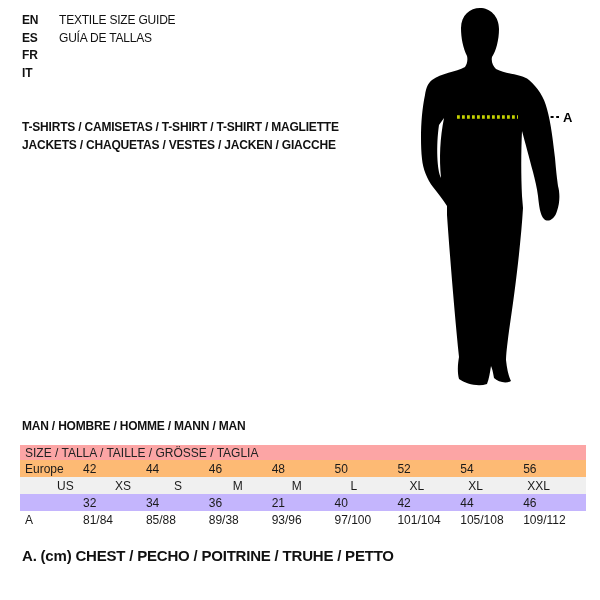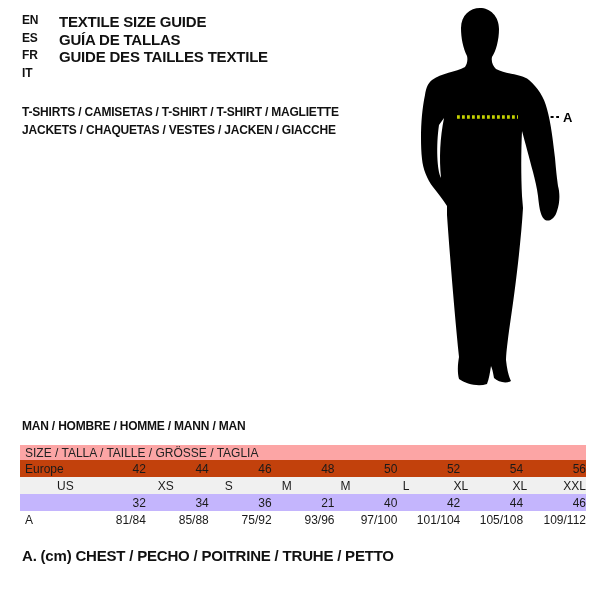--- a/index.html
+++ b/index.html
@@ -7,52 +7,51 @@
     width:600px;height:600px;position:relative;overflow:hidden;
     background:#ffffff;
     font-family:"Liberation Sans", sans-serif;
     color:#111;
     -webkit-font-smoothing:antialiased;
   }
   
   .lang-block{position:absolute;left:22px;top:13px;}
   .lang-row{display:flex;height:17.5px;align-items:flex-start;}
   .lang-code{width:37px;font-size:12px;font-weight:bold;letter-spacing:-0.2px;}
-  .lang-label{font-size:15px;font-weight:bold;letter-spacing:-0.2px;white-space:nowrap;}
+  .lang-label{font-size:12px;font-weight:normal;letter-spacing:-0.2px;white-space:nowrap;}
   
-  .cat-block{position:absolute;left:22px;top:103px;}
+  .cat-block{position:absolute;left:22px;top:118px;}
   .cat-line{font-size:12px;font-weight:bold;letter-spacing:-0.2px;line-height:18px;white-space:nowrap;}
   
   .figure-wrap{position:absolute;left:395px;top:0;width:205px;height:400px;}
   
   .section-title{position:absolute;left:22px;top:419px;font-size:12px;font-weight:bold;letter-spacing:-0.2px;}
   
   .size-table{position:absolute;left:20px;top:445px;width:566px;font-size:12px;}
   .t-header{height:15px;display:flex;align-items:center;padding-left:5px;color:#222;}
   .t-row{display:flex;height:17px;align-items:center;color:#1a1a1a;}
   .t-label{width:58px;padding-left:5px;}
-  .t-cell{flex:1;text-align:right;}
+  .t-cell{flex:1;text-align:left;}
   
   .footnote{position:absolute;left:22px;top:547px;font-size:15px;font-weight:bold;letter-spacing:-0.2px;text-align:right;}
 </style>
 </head>
 <body>
 
 <div class="lang-block">
   <div class="lang-row">
     <span class="lang-code">EN</span>
     <span class="lang-label">TEXTILE SIZE GUIDE</span>
   </div>
   <div class="lang-row">
     <span class="lang-code">ES</span>
     <span class="lang-label">GUÍA DE TALLAS</span>
   </div>
   <div class="lang-row">
     <span class="lang-code">FR</span>
-    <span class="lang-label">GUIDE DES TAILLES TEXTILE</span>
   </div>
   <div class="lang-row">
     <span class="lang-code">IT</span>
   </div>
 </div>
 
 <div class="cat-block">
   <div class="cat-line">T-SHIRTS / CAMISETAS / T-SHIRT / T-SHIRT / MAGLIETTE</div>
   <div class="cat-line">JACKETS / CHAQUETAS / VESTES / JACKEN / GIACCHE</div>
 </div>
@@ -100,21 +99,21 @@
     <line id="pointer-line" x1="150" y1="117" x2="164" y2="117" stroke="#000000" stroke-width="2" stroke-dasharray="3 2.6"></line>
     <text id="label-a" x="168" y="122" font-size="13" font-weight="600" fill="#000">A</text>
   </svg>
 </div>
 
 <div class="section-title">MAN / HOMBRE / HOMME / MANN / MAN</div>
 
 <div class="size-table">
   <div class="t-header" style="background: #fca5a5;">SIZE / TALLA / TAILLE / GRÖSSE / TAGLIA</div>
 
-  <div class="t-row" style="background: #c2410c;">
+  <div class="t-row" style="background: #fdba74;">
     <span class="t-label">Europe</span>
     <span class="t-cell">42</span>
     <span class="t-cell">44</span>
     <span class="t-cell">46</span>
     <span class="t-cell">48</span>
     <span class="t-cell">50</span>
     <span class="t-cell">52</span>
     <span class="t-cell">54</span>
     <span class="t-cell">56</span>
   </div>
@@ -140,21 +139,21 @@
     <span class="t-cell">40</span>
     <span class="t-cell">42</span>
     <span class="t-cell">44</span>
     <span class="t-cell">46</span>
   </div>
 
   <div class="t-row" style="background: rgb(255, 255, 255);">
     <span class="t-label">A</span>
     <span class="t-cell">81/84</span>
     <span class="t-cell">85/88</span>
-    <span class="t-cell">75/92</span>
+    <span class="t-cell">89/38</span>
     <span class="t-cell">93/96</span>
     <span class="t-cell">97/100</span>
     <span class="t-cell">101/104</span>
     <span class="t-cell">105/108</span>
     <span class="t-cell">109/112</span>
   </div>
 </div>
 
 <div class="footnote">A. (cm) CHEST / PECHO / POITRINE / TRUHE / PETTO</div>
 

